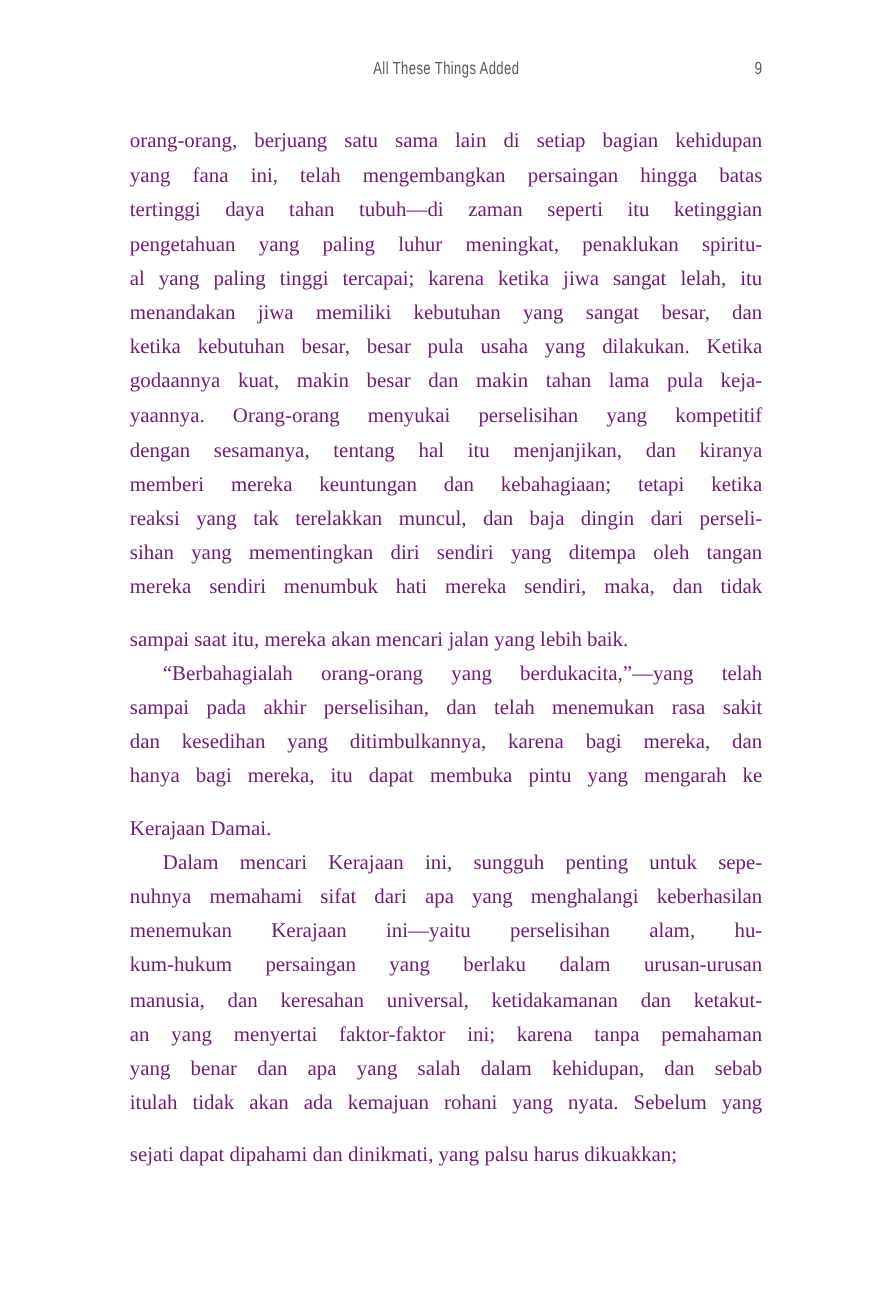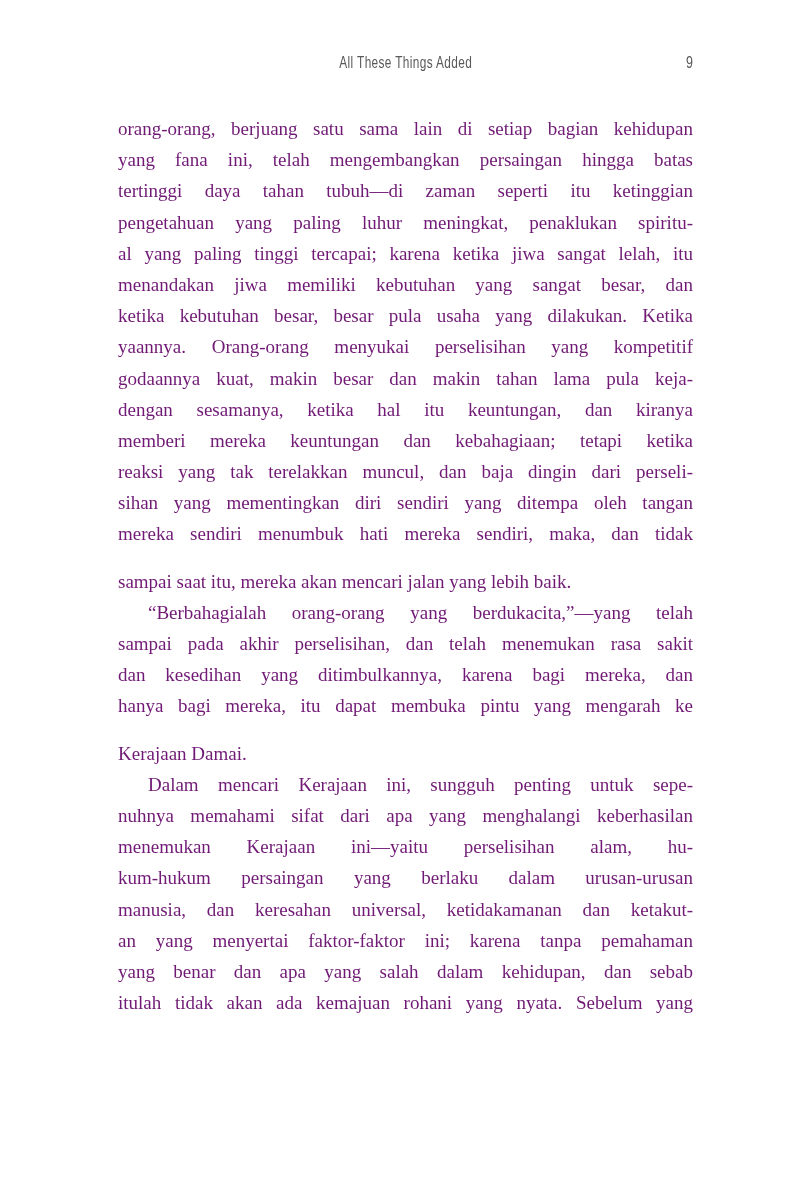--- a/index.html
+++ b/index.html
@@ -88,23 +88,23 @@
 
   <main class="text-block" id="text-block" style="color: #701a75;">
       <div class="paragraph">
         <div class="line">orang-orang, berjuang satu sama lain di setiap bagian kehidupan</div>
         <div class="line">yang fana ini, telah mengembangkan persaingan hingga batas</div>
         <div class="line">tertinggi daya tahan tubuh—di zaman seperti itu ketinggian</div>
         <div class="line">pengetahuan yang paling luhur meningkat, penaklukan spiritu-</div>
         <div class="line">al yang paling tinggi tercapai; karena ketika jiwa sangat lelah, itu</div>
         <div class="line">menandakan jiwa memiliki kebutuhan yang sangat besar, dan</div>
         <div class="line">ketika kebutuhan besar, besar pula usaha yang dilakukan. Ketika</div>
+        <div class="line">godaannya kuat, makin besar dan makin tahan lama pula keja-</div>
         <div class="line">yaannya. Orang-orang menyukai perselisihan yang kompetitif</div>
-        <div class="line">godaannya kuat, makin besar dan makin tahan lama pula keja-</div>
-        <div class="line">dengan sesamanya, ketika hal itu keuntungan, dan kiranya</div>
+        <div class="line">dengan sesamanya, tentang hal itu menjanjikan, dan kiranya</div>
         <div class="line">memberi mereka keuntungan dan kebahagiaan; tetapi ketika</div>
         <div class="line">reaksi yang tak terelakkan muncul, dan baja dingin dari perseli-</div>
         <div class="line">sihan yang mementingkan diri sendiri yang ditempa oleh tangan</div>
         <div class="line">mereka sendiri menumbuk hati mereka sendiri, maka, dan tidak</div>
         <div class="line line-last">sampai saat itu, mereka akan mencari jalan yang lebih baik.</div>
       </div>
       <div class="paragraph">
         <div class="line line-indent">“Berbahagialah orang-orang yang berdukacita,”—yang telah</div>
         <div class="line">sampai pada akhir perselisihan, dan telah menemukan rasa sakit</div>
         <div class="line">dan kesedihan yang ditimbulkannya, karena bagi mereka, dan</div>
@@ -113,15 +113,16 @@
       </div>
       <div class="paragraph">
         <div class="line line-indent">Dalam mencari Kerajaan ini, sungguh penting untuk sepe-</div>
         <div class="line">nuhnya memahami sifat dari apa yang menghalangi keberhasilan</div>
         <div class="line">menemukan Kerajaan ini—yaitu perselisihan alam, hu-</div>
         <div class="line">kum-hukum persaingan yang berlaku dalam urusan-urusan</div>
         <div class="line">manusia, dan keresahan universal, ketidakamanan dan ketakut-</div>
         <div class="line">an yang menyertai faktor-faktor ini; karena tanpa pemahaman</div>
         <div class="line">yang benar dan apa yang salah dalam kehidupan, dan sebab</div>
         <div class="line">itulah tidak akan ada kemajuan rohani yang nyata. Sebelum yang</div>
+        <div class="line line-last">sejati dapat dipahami dan dinikmati, yang palsu harus dikuakkan;</div>
       </div>
     </main>
 </div>
 
 </body></html>

